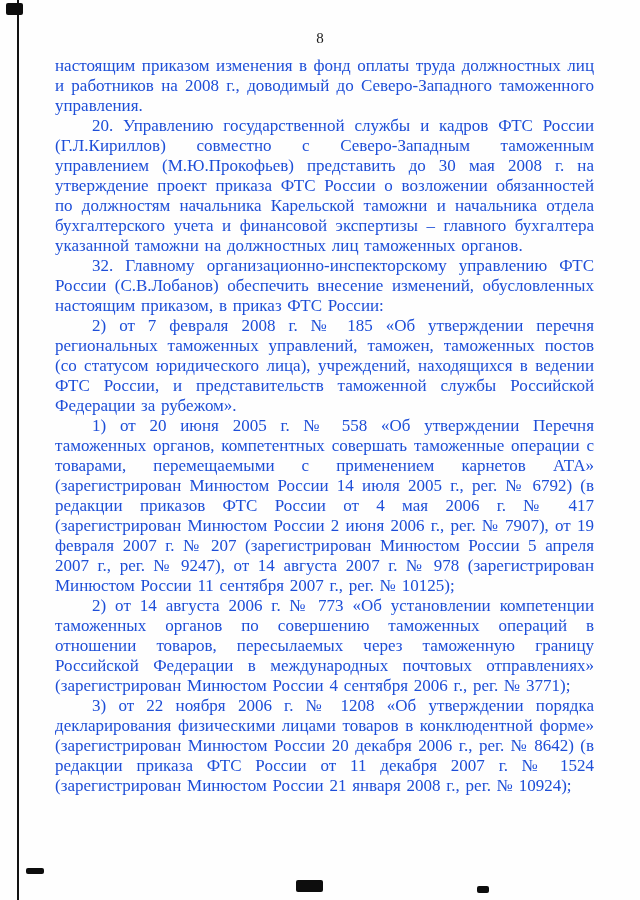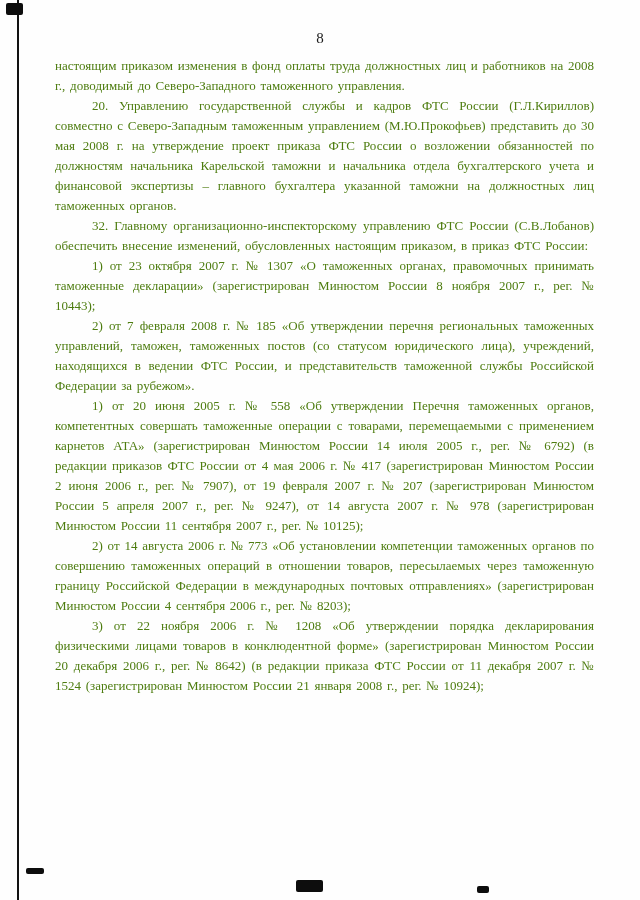--- a/index.html
+++ b/index.html
@@ -25,25 +25,25 @@
     width: 100%;
     text-align: center;
     font-size: 15px;
     color: #1b1b1b;
   }
   .content {
     position: absolute;
     top: 56px;
     left: 55px;
     right: 46px;
-    font-size: 13px;
+    font-size: 17px;
     line-height: 20px;
     text-align: justify;
     word-spacing: 1.5px;
-    color: #4d7c0f;
+    color: #1d4ed8;
   }
   .content p {
     margin: 0;
     text-indent: 37px;
   }
   .content p.no-indent {
     text-indent: 0;
   }
   
   .scan-line-left {
@@ -74,20 +74,19 @@
   <div class="scan-mark scan-mark-b1"></div>
   <div class="scan-mark scan-mark-b2"></div>
   <div class="scan-mark scan-mark-b3"></div>
 
   <div class="page-number">8</div>
 
   <div class="content">
     <p class="no-indent">настоящим приказом изменения в фонд оплаты труда должностных лиц и работников на 2008 г., доводимый до Северо-Западного таможенного управления.</p>
     <p>20. Управлению государственной службы и кадров ФТС России (Г.Л.Кириллов) совместно с Северо-Западным таможенным управлением (М.Ю.Прокофьев) представить до 30 мая 2008 г. на утверждение проект приказа ФТС России о возложении обязанностей по должностям начальника Карельской таможни и начальника отдела бухгалтерского учета и финансовой экспертизы – главного бухгалтера указанной таможни на должностных лиц таможенных органов.</p>
     <p>32. Главному организационно-инспекторскому управлению ФТС России (С.В.Лобанов) обеспечить внесение изменений, обусловленных настоящим приказом, в приказ ФТС России:</p>
-    <p>1) от 23 октября 2007 г. № 1307 «О таможенных органах, правомочных принимать таможенные декларации» (зарегистрирован Минюстом России 8 ноября 2007 г., рег. № 10443);</p>
     <p>2) от 7 февраля 2008 г. № 185 «Об утверждении перечня региональных таможенных управлений, таможен, таможенных постов (со статусом юридического лица), учреждений, находящихся в ведении ФТС России, и представительств таможенной службы Российской Федерации за рубежом».</p>
     <p>1) от 20 июня 2005 г. № 558 «Об утверждении Перечня таможенных органов, компетентных совершать таможенные операции с товарами, перемещаемыми с применением карнетов АТА» (зарегистрирован Минюстом России 14 июля 2005 г., рег. № 6792) (в редакции приказов ФТС России от 4 мая 2006 г. № 417 (зарегистрирован Минюстом России 2 июня 2006 г., рег. № 7907), от 19 февраля 2007 г. № 207 (зарегистрирован Минюстом России 5 апреля 2007 г., рег. № 9247), от 14 августа 2007 г. № 978 (зарегистрирован Минюстом России 11 сентября 2007 г., рег. № 10125);</p>
-    <p>2) от 14 августа 2006 г. № 773 «Об установлении компетенции таможенных органов по совершению таможенных операций в отношении товаров, пересылаемых через таможенную границу Российской Федерации в международных почтовых отправлениях» (зарегистрирован Минюстом России 4 сентября 2006 г., рег. № 8203);</p>
+    <p>2) от 14 августа 2006 г. № 773 «Об установлении компетенции таможенных органов по совершению таможенных операций в отношении товаров, пересылаемых через таможенную границу Российской Федерации в международных почтовых отправлениях» (зарегистрирован Минюстом России 4 сентября 2006 г., рег. № 3771);</p>
     <p>3) от 22 ноября 2006 г. № 1208 «Об утверждении порядка декларирования физическими лицами товаров в конклюдентной форме» (зарегистрирован Минюстом России 20 декабря 2006 г., рег. № 8642) (в редакции приказа ФТС России от 11 декабря 2007 г. № 1524 (зарегистрирован Минюстом России 21 января 2008 г., рег. № 10924);</p>
   </div>
 
 </div>
 
 </body></html>

